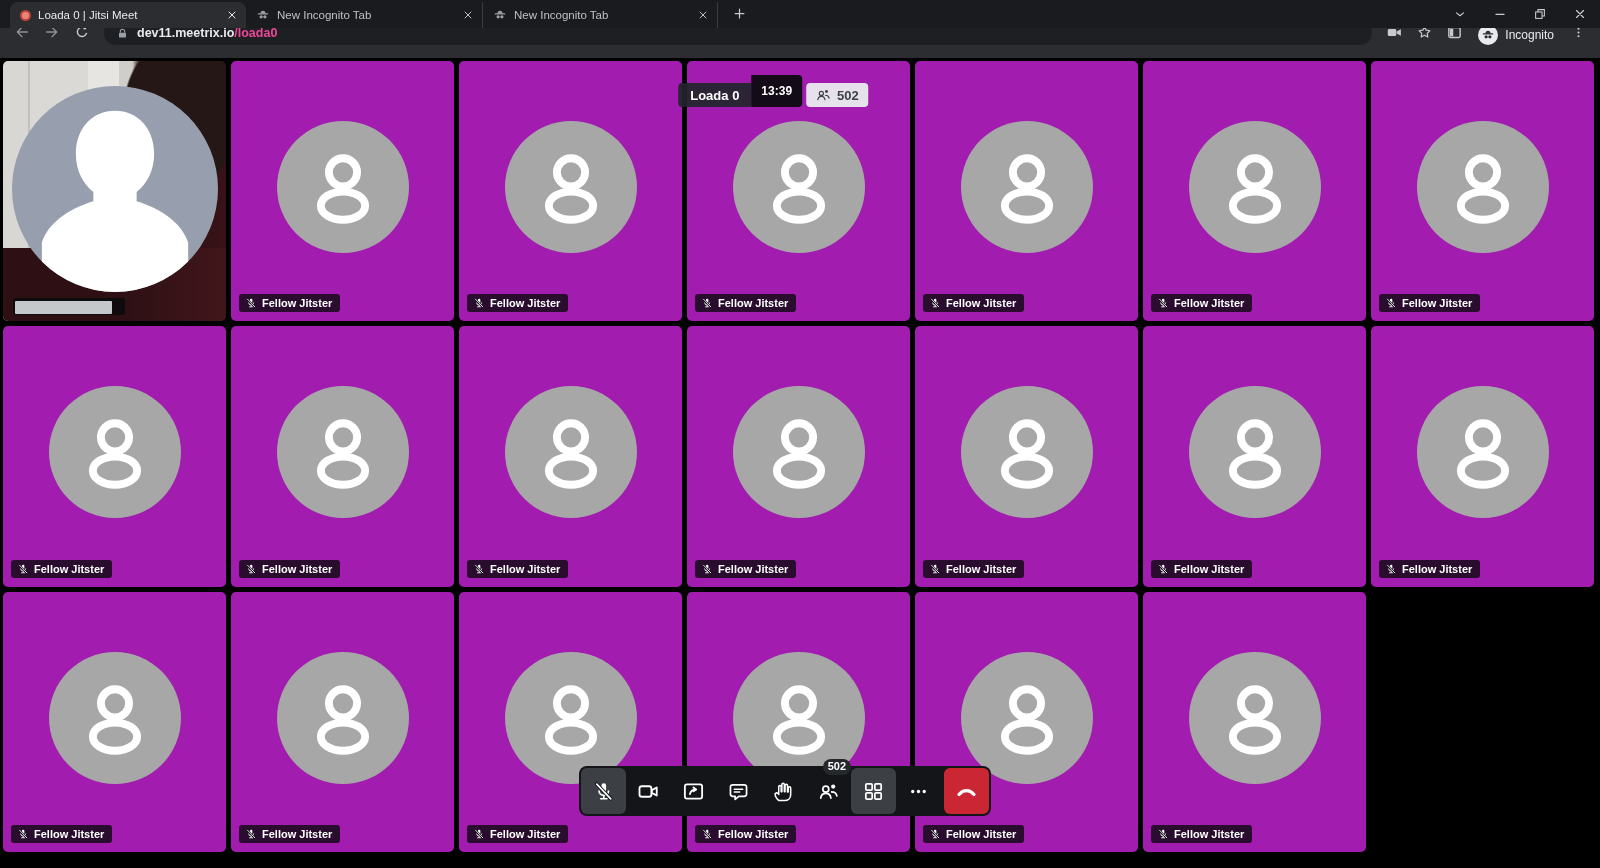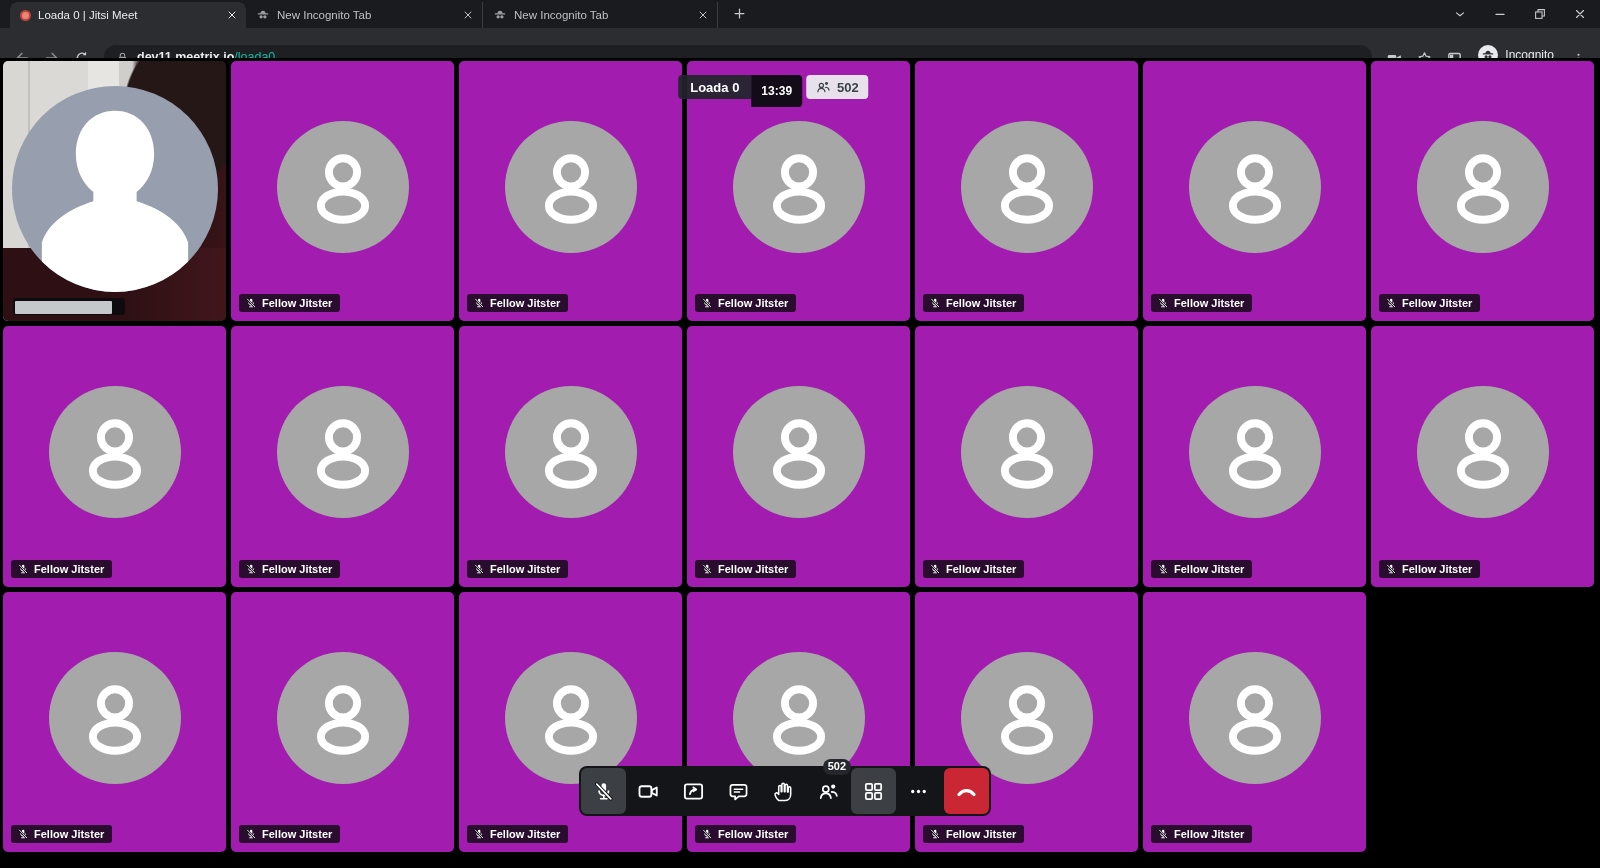--- a/index.html
+++ b/index.html
@@ -21,28 +21,28 @@
   .recdot{width:11px;height:11px;border-radius:50%;background:#ef8377;border:2px solid #bf463c;flex:none}
   .favspy{width:14px;height:14px;color:#9aa0a6;flex:none}
   .tclose{width:16px;height:16px;border-radius:50%;display:flex;align-items:center;justify-content:center;color:inherit;flex:none}
   .tclose svg{width:12px;height:12px}
   .newtab{width:26px;height:26px;margin:0 0 1px 8px;align-self:center;color:#c7cacd;display:flex;align-items:center;justify-content:center}
   .newtab svg{width:15px;height:15px}
   .winctl{position:absolute;right:0;top:0;height:28px;display:flex;align-items:center}
   .winctl button{width:40px;height:28px;display:flex;align-items:center;justify-content:center;color:#c9ccd0}
   .winctl svg{width:14px;height:14px}
 
-  .toolbar{height:30px;background:#2b2d31;display:flex;align-items:flex-start;padding:17px 8px;gap:2px}
+  .toolbar{height:30px;background:#2b2d31;display:flex;align-items:flex-end;padding:17px 8px;gap:2px}
   .navbtn{width:28px;height:26px;display:flex;align-items:center;justify-content:center;color:#8e9298}
   .navbtn.lit{color:#ced1d4}
   .navbtn svg{width:16px;height:16px}
   .omnibox{flex:1;height:24px;background:#1d1f22;border-radius:12px;display:flex;align-items:center;
            padding:0 12px;gap:8px;margin:0 6px;color:#e8eaed;font-size:12.5px;font-weight:bold}
   .omnibox .lock{width:13px;height:13px;color:#9aa0a6;flex:none}
-  .omnibox .path{color:#14b8a6;font-weight:normal}
+  .omnibox .path{color:#ec4899;font-weight:bold}
   .act{width:28px;height:26px;display:flex;align-items:center;justify-content:center;color:#c7cacd}
   .act svg{width:17px;height:17px}
   .incog{display:flex;align-items:center;gap:7px;color:#e8eaed;font-size:12px;padding:0 8px}
   .incog .circ{width:20px;height:20px;border-radius:50%;background:#e8eaed;color:#2b2d31;
                display:flex;align-items:center;justify-content:center}
   .incog .circ svg{width:14px;height:14px}
 
   
   .stage{position:absolute;top:58px;left:0;right:0;bottom:0;background:#000}
   #grid{position:absolute;left:3px;right:6px;top:3px;bottom:16px;display:grid;
@@ -71,21 +71,21 @@
         repeating-linear-gradient(100deg,#eceee7 0 26px,#2f9cb4 26px 40px)}
   .video1::after{content:'';position:absolute;top:0;right:36px;width:3px;height:26px;background:#585b51}
   .video2{background:
         radial-gradient(95px 125px at 80% 20%,#241716 0 60%,rgba(36,23,22,0) 62%),
         linear-gradient(90deg,#d8d7d3 0 11%,#c2c1bd 11% 12%,#dad9d5 12% 38%,#e6e5e1 38% 52%,
                         #cfcecb 52% 58%,#6b5a58 60%,#2a1316 70%,#381217 100%)}
   .video2::before{content:'';position:absolute;left:0;right:0;bottom:0;height:28%;
         background:linear-gradient(90deg,#2e1014 0 55%,#41161b 100%)}
 
   .confpill{position:absolute;top:17px;left:50%;transform:translateX(calc(-50% - 27px));
-            display:flex;align-items:flex-start}
+            display:flex;align-items:flex-end}
   .seg{height:24px;display:flex;align-items:center}
   .seg.name{background:rgba(32,37,42,.92);color:#fff;font-weight:bold;font-size:13px;
             padding:0 12px;border-radius:4px 0 0 4px}
   .seg.time{background:rgba(8,10,12,.92);color:#fff;font-weight:bold;font-size:12px;
             padding:16px 10px;border-radius:0 4px 4px 0}
   .chip{height:24px;margin-left:4px;background:rgba(234,236,238,.95);border-radius:4px;display:flex;
         align-items:center;gap:6px;padding:0 9px;color:#3c4248;font-size:13px;font-weight:bold}
   .chip svg{width:16px;height:16px}
 
   #callbar{position:absolute;bottom:52px;left:50%;transform:translateX(calc(-50% - 15px));

